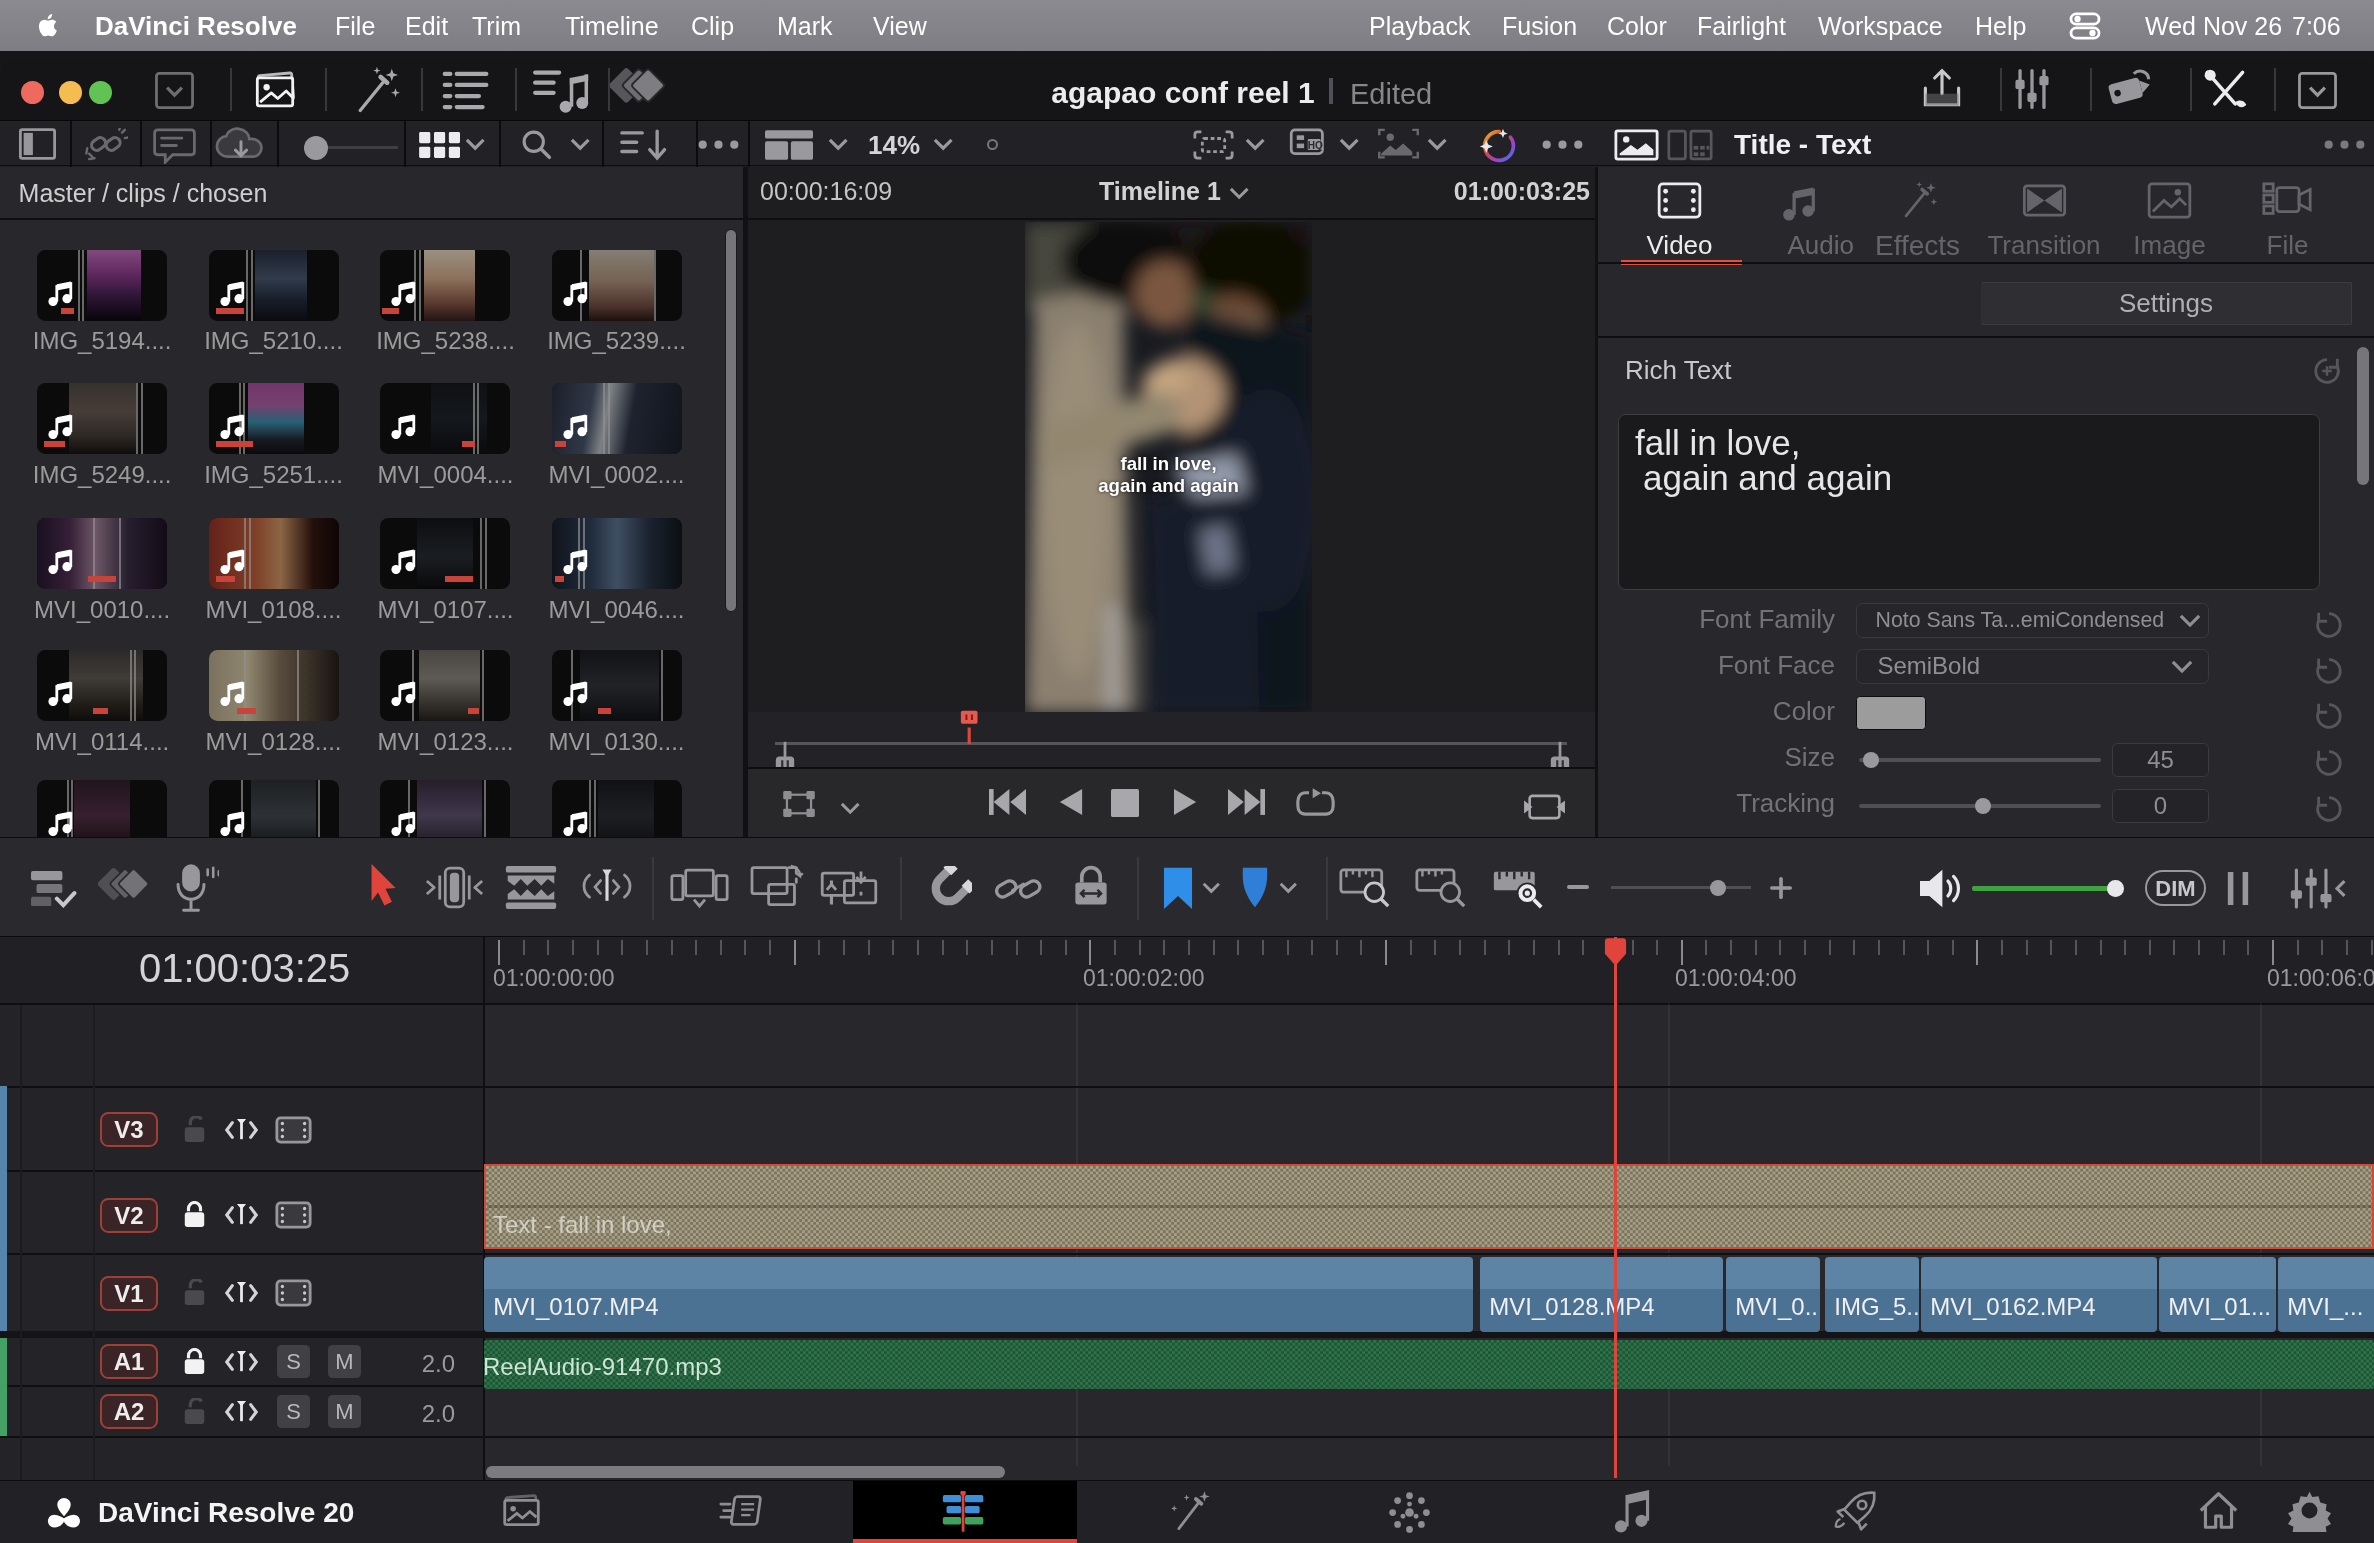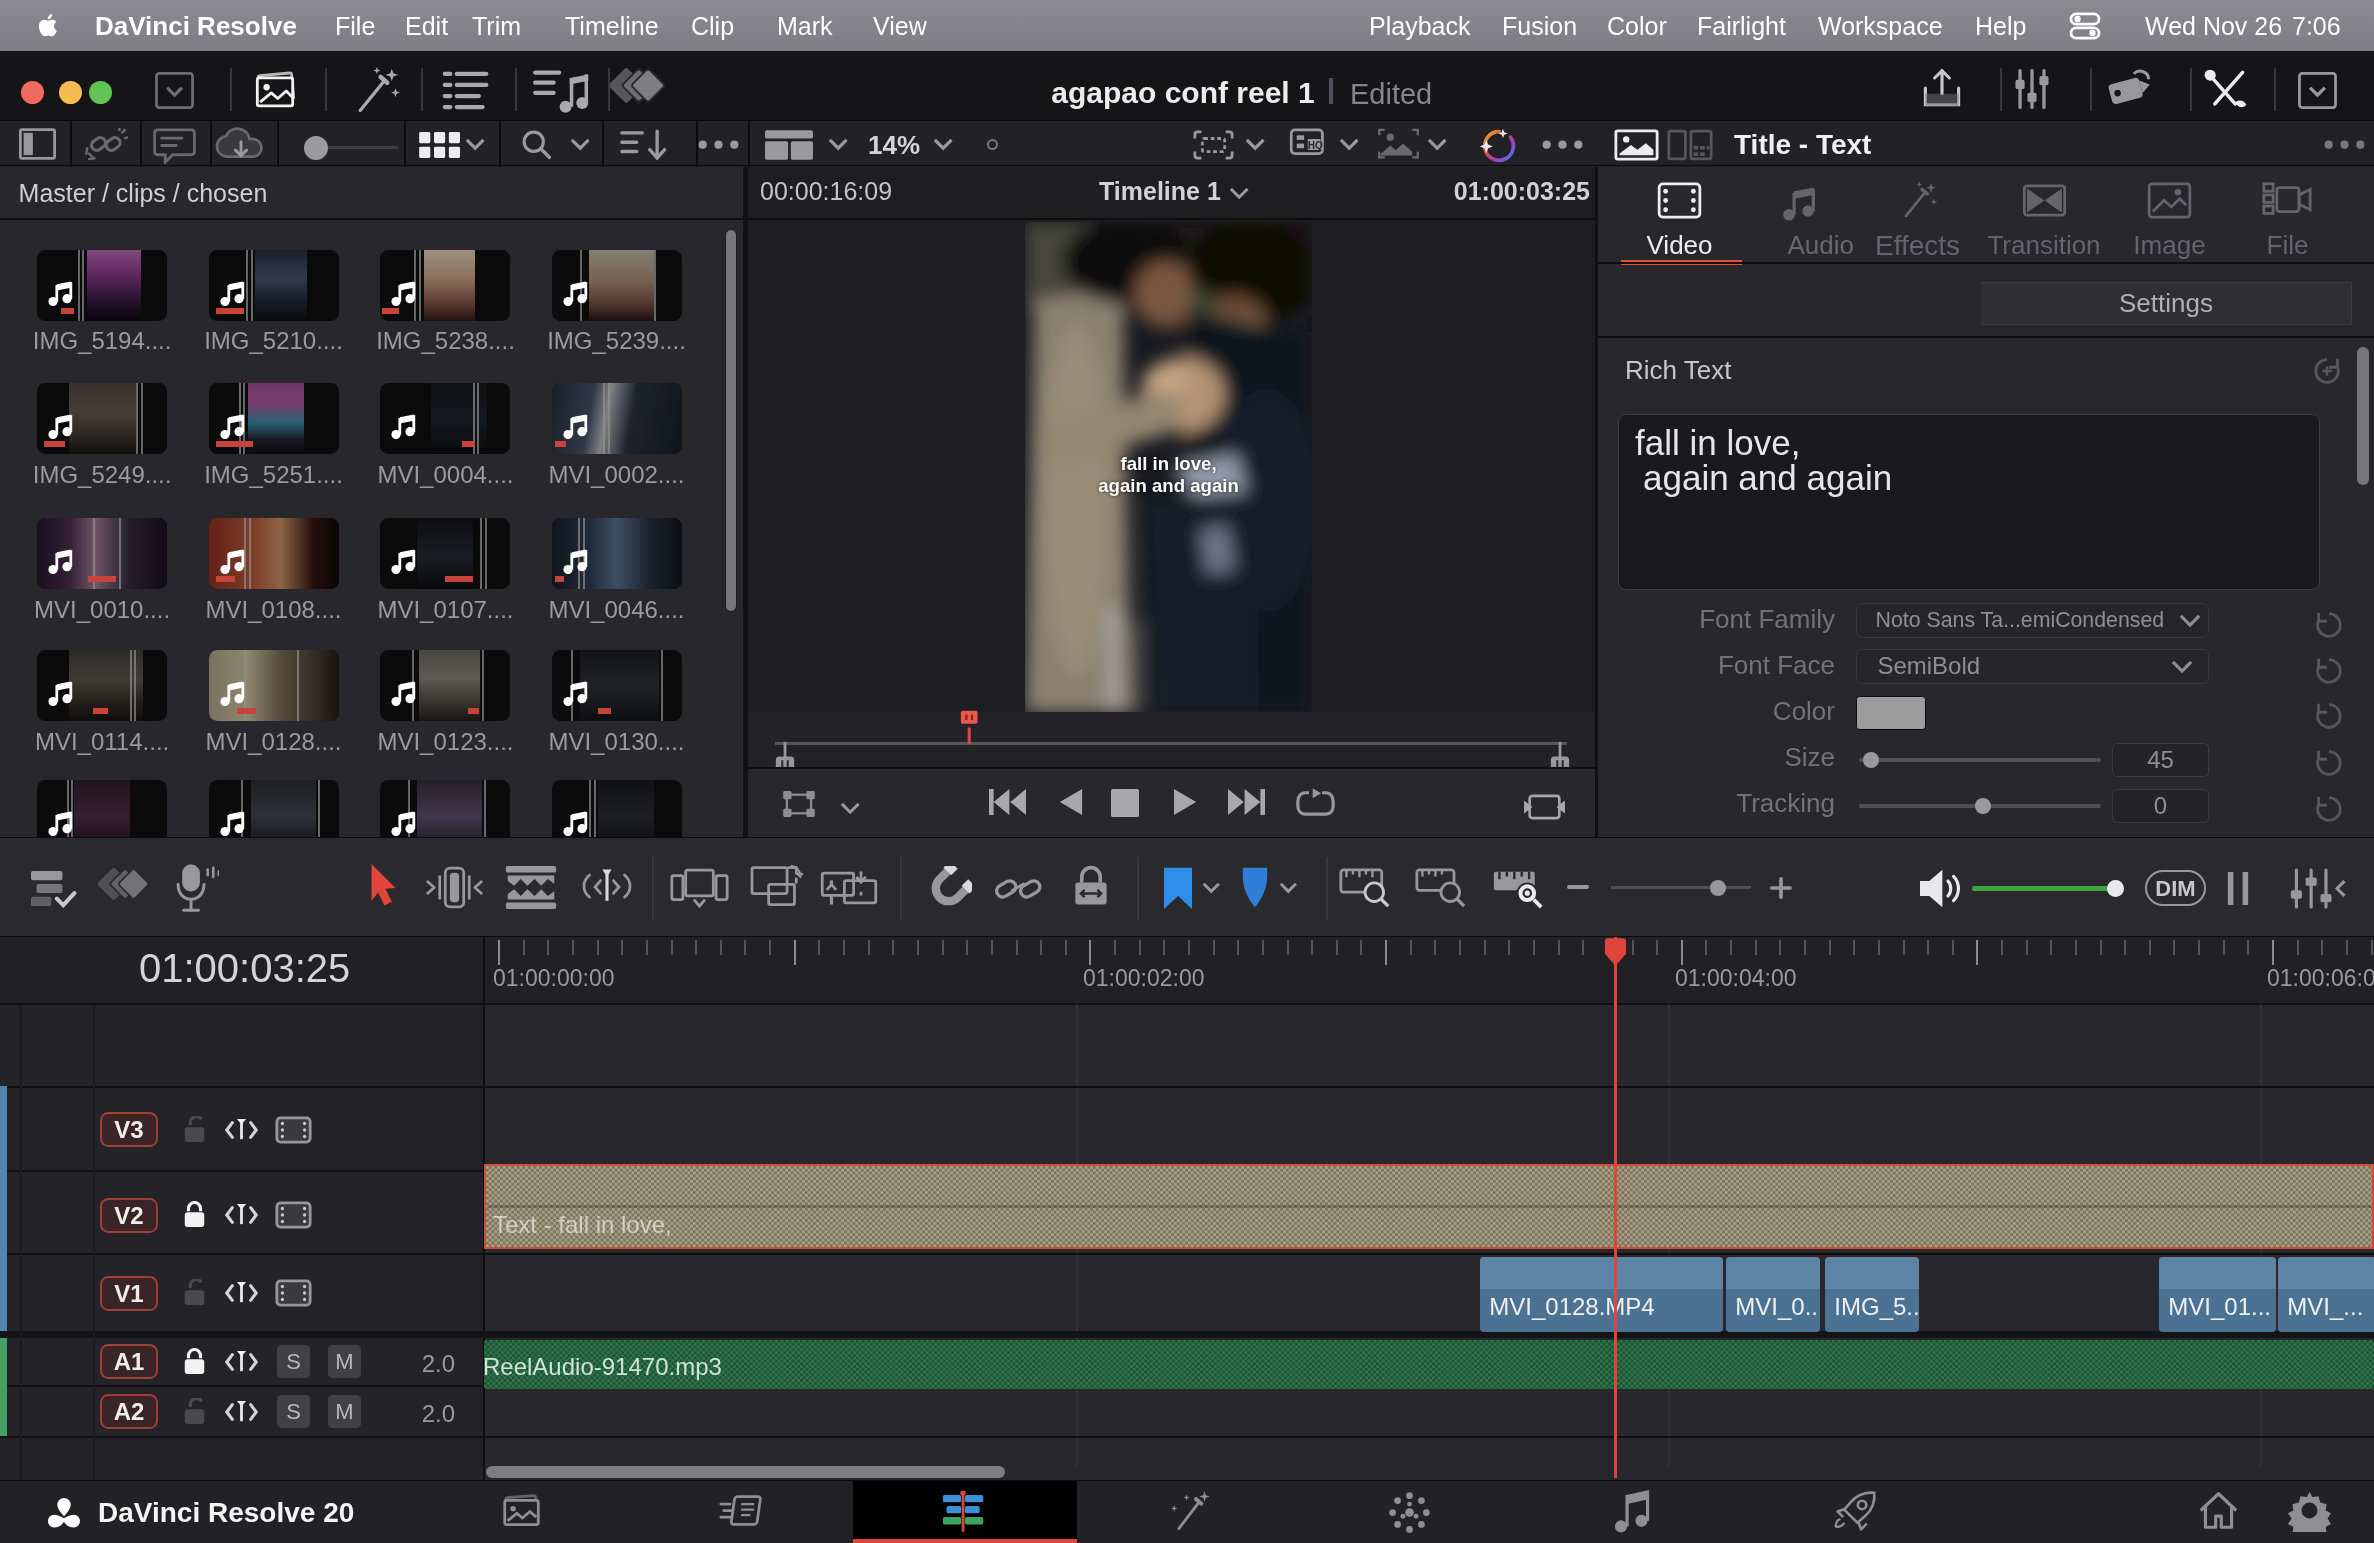--- a/index.html
+++ b/index.html
@@ -1203,34 +1203,44 @@
           </g>
           <path d="M18 6v20" stroke="#ececf0" stroke-width="3"></path>
           <path d="M13 4h10l-5 6z" fill="#ececf0"></path>
         </svg>
         <div class="abs" style="left:277px;top:458px;width:33px;height:33px;background:#414145;border-radius:4.6px;text-align:center;line-height:33px;font-size:22px;color:#b8b8bc">S</div>
         <div class="abs" style="left:328px;top:458px;width:33px;height:33px;background:#414145;border-radius:4.6px;text-align:center;line-height:33px;font-size:22px;color:#b8b8bc">M</div>
       <div class="abs" style="left:390px;top:463px;width:65px;text-align:right;font-size:24px;color:#9a9a9e">2.0</div>
       <div class="abs hatch" style="left:484px;top:227px;width:1890px;height:85px;background-color:#a9a083;border:2.8px solid #d44a38"></div>
       <div class="abs" style="left:487px;top:268px;width:1885px;height:2.8px;background:rgba(0,0,0,.22)"></div>
       <div class="abs clipname" style="left:493px;top:274px;color:#cfcfc5">Text - fall in love,</div>
+      <div class="abs" style="left:484px;top:320px;width:989px;height:75px;border-radius:3.7px;overflow:hidden">
+          <div class="abs" style="left:0;top:0;width:989px;height:32px;background:#5d84a4"></div>
+          <div class="abs" style="left:0;top:32px;width:989px;height:44px;background:#4b7193"></div>
+          <div class="abs clipname" style="left:9.3px;top:36px">MVI_0107.MP4</div>
+        </div>
       <div class="abs" style="left:1480px;top:320px;width:243px;height:75px;border-radius:3.7px;overflow:hidden">
           <div class="abs" style="left:0;top:0;width:243px;height:32px;background:#5d84a4"></div>
           <div class="abs" style="left:0;top:32px;width:243px;height:44px;background:#4b7193"></div>
           <div class="abs clipname" style="left:9.3px;top:36px">MVI_0128.MP4</div>
         </div>
       <div class="abs" style="left:1726px;top:320px;width:94px;height:75px;border-radius:3.7px;overflow:hidden">
           <div class="abs" style="left:0;top:0;width:94px;height:32px;background:#5d84a4"></div>
           <div class="abs" style="left:0;top:32px;width:94px;height:44px;background:#4b7193"></div>
           <div class="abs clipname" style="left:9.3px;top:36px">MVI_0...</div>
         </div>
       <div class="abs" style="left:1825px;top:320px;width:94px;height:75px;border-radius:3.7px;overflow:hidden">
           <div class="abs" style="left:0;top:0;width:94px;height:32px;background:#5d84a4"></div>
           <div class="abs" style="left:0;top:32px;width:94px;height:44px;background:#4b7193"></div>
           <div class="abs clipname" style="left:9.3px;top:36px">IMG_5...</div>
+        </div>
+      <div class="abs" style="left:1921px;top:320px;width:236px;height:75px;border-radius:3.7px;overflow:hidden">
+          <div class="abs" style="left:0;top:0;width:236px;height:32px;background:#5d84a4"></div>
+          <div class="abs" style="left:0;top:32px;width:236px;height:44px;background:#4b7193"></div>
+          <div class="abs clipname" style="left:9.3px;top:36px">MVI_0162.MP4</div>
         </div>
       <div class="abs" style="left:2159px;top:320px;width:117px;height:75px;border-radius:3.7px;overflow:hidden">
           <div class="abs" style="left:0;top:0;width:117px;height:32px;background:#5d84a4"></div>
           <div class="abs" style="left:0;top:32px;width:117px;height:44px;background:#4b7193"></div>
           <div class="abs clipname" style="left:9.3px;top:36px">MVI_01...</div>
         </div>
       <div class="abs" style="left:2278px;top:320px;width:98px;height:75px;border-radius:3.7px;overflow:hidden">
           <div class="abs" style="left:0;top:0;width:98px;height:32px;background:#5d84a4"></div>
           <div class="abs" style="left:0;top:32px;width:98px;height:44px;background:#4b7193"></div>
           <div class="abs clipname" style="left:9.3px;top:36px">MVI_...</div>

